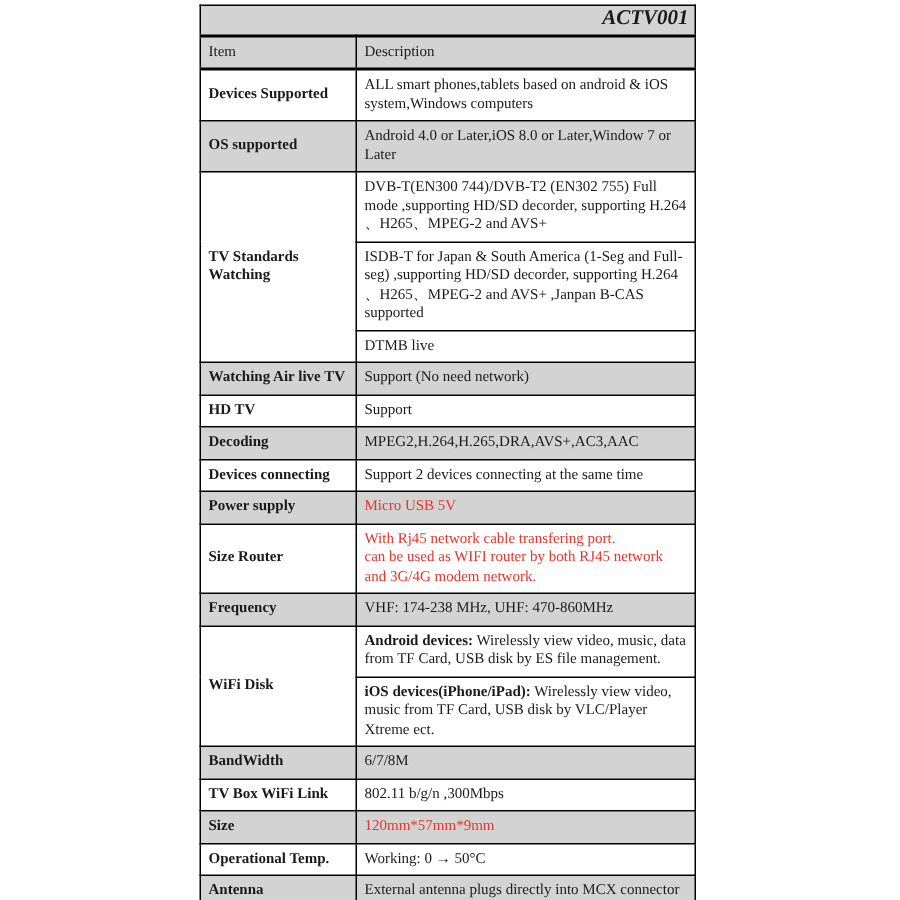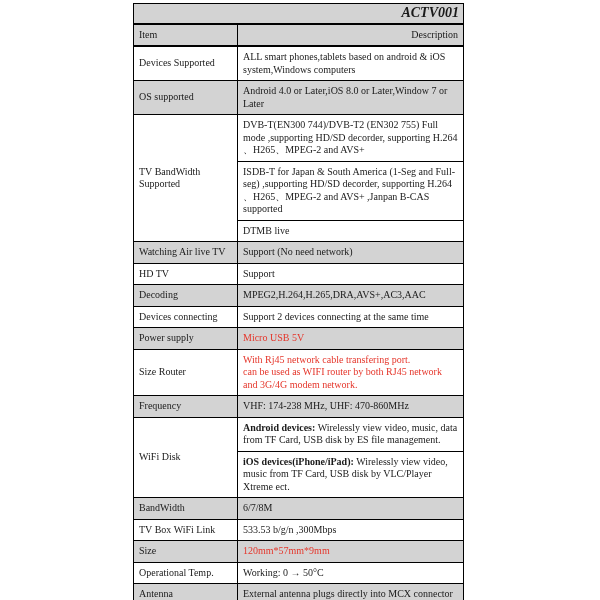--- a/index.html
+++ b/index.html
@@ -30,35 +30,35 @@
   td {
     border: 1px solid var(--line);
     font-size: 10px;
     line-height: 12.5px;
     padding: 4px 5px;
     color: var(--ink);
     vertical-align: middle;
     word-wrap: break-word;
   }
   tr.shade td { background: var(--shade); }
-  td.lbl { font-weight: normal; margin-top: 48px; }
+  td.lbl { font-weight: bold; margin-top: 48px; }
   tr.title-row td {
     background: var(--shade);
     font-size: 14px;
     font-weight: bold;
     text-align: right;
     padding: 3px 4px;
     border-bottom-width: 2px;
     font-style: italic;
   }
   tr.head-row td {
     font-weight: normal;
     border-bottom-width: 2px;
   }
-  td.ctr { text-align: right; }
+  td.ctr { text-align: left; }
   td.red { color: var(--red); }
   b.lead { font-weight: bold; }
 </style>
 </head>
 <body>
 
 <table class="spec">
   <colgroup>
       <col class="c1">
       <col class="c2">
@@ -77,21 +77,21 @@
       <td class="lbl">Devices Supported</td>
       <td>ALL smart phones,tablets based on android &amp; iOS system,Windows computers</td>
     </tr>
 
     <tr class="shade">
       <td class="lbl">OS supported</td>
       <td>Android 4.0 or Later,iOS 8.0 or Later,Window 7 or Later</td>
     </tr>
 
     <tr>
-      <td class="lbl" rowspan="3">TV BandWidth Supported</td>
+      <td class="lbl" rowspan="3">TV Standards Watching</td>
       <td>DVB-T(EN300 744)/DVB-T2 (EN302 755) Full mode ,supporting HD/SD decorder, supporting H.264 、H265、MPEG-2 and AVS+</td>
     </tr>
     <tr>
       <td>ISDB-T for Japan &amp; South America (1-Seg and Full-seg) ,supporting HD/SD decorder, supporting H.264 、H265、MPEG-2 and AVS+ ,Janpan B-CAS supported</td>
     </tr>
     <tr>
       <td>DTMB live</td>
     </tr>
 
     <tr class="shade">
@@ -146,21 +146,21 @@
       </td>
     </tr>
 
     <tr class="shade">
       <td class="lbl">BandWidth</td>
       <td>6/7/8M</td>
     </tr>
 
     <tr>
       <td class="lbl">TV Box WiFi Link</td>
-      <td>533.53 b/g/n ,300Mbps</td>
+      <td>802.11 b/g/n ,300Mbps</td>
     </tr>
 
     <tr class="shade">
       <td class="lbl">Size</td>
       <td class="red">120mm*57mm*9mm</td>
     </tr>
 
     <tr>
       <td class="lbl">Operational Temp.</td>
       <td>Working: 0 → 50°C</td>

